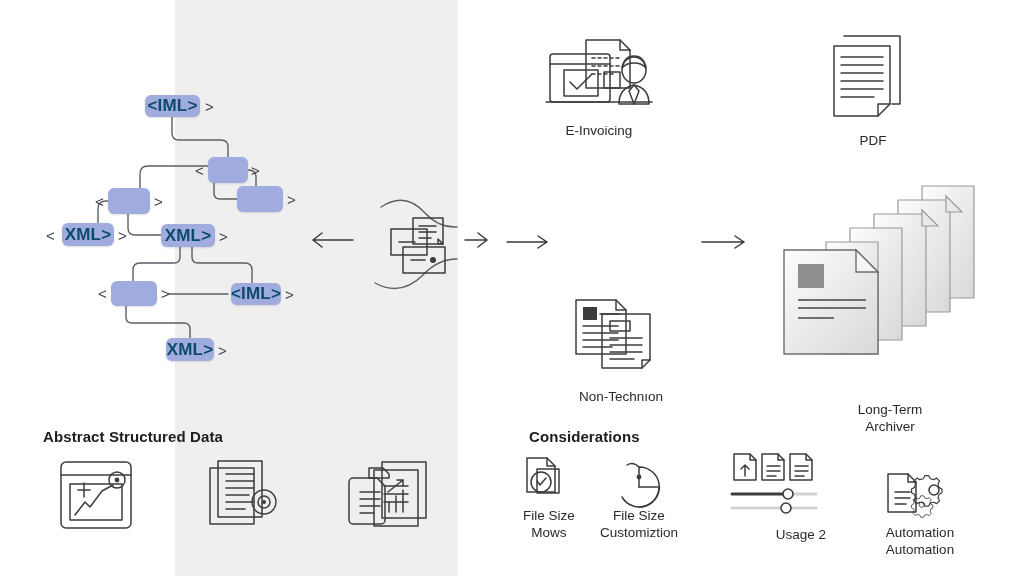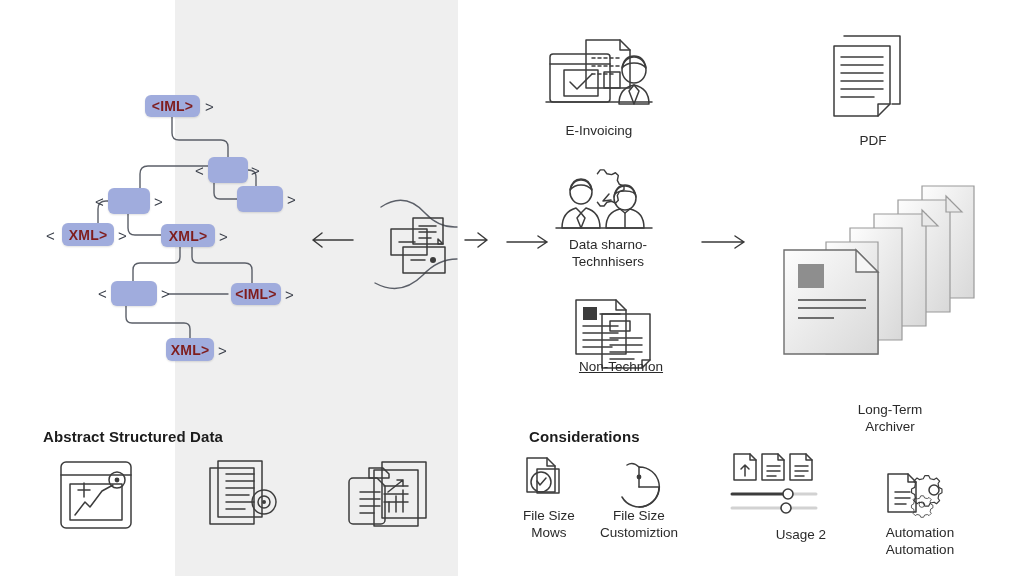--- a/index.html
+++ b/index.html
@@ -21,22 +21,22 @@
 
   
   .abs{position:absolute;}
 
   
   .xnode{
     position:absolute;
     display:flex;align-items:center;justify-content:center;
     background:#a0acdd;
     border-radius:6px;
-    color:#7f1d1d;
-    font-size:14px;
+    color:#0c4a6e;
+    font-size:17px;
     font-weight:700;
     letter-spacing:.2px;
     box-shadow:0 1px 2px rgba(0,0,0,.12);
   }
   .ang{
     position:absolute;
     font-size:15px;color:#3a3f4a;font-weight:400;
     line-height:1;
   }
 
@@ -224,55 +224,34 @@
 
       <path class="ico" d="M82,38 a12,13 0 0 1 24,0 a12,13 0 0 1 -24,0 z" fill="#fff"></path>
       <path class="ico" d="M82,36 q2,-12 12,-12 q10,0 12,12 q-4,-5 -12,-5 q-8,0 -12,5 z"></path>
       <path class="ico" d="M79,72 q0,-16 15,-19 q15,3 15,19 z" fill="#fff"></path>
       <path class="ico" d="M94,53 l-5,6 l5,13 l5,-13 z"></path>
       <path class="ico" d="M6,70 H112"></path>
     </svg>
     <div class="cap" style="left:-6px;top:90px;width:130px;">E-Invoicing</div>
   </div>
 
-  <div class="abs" style="left:554px;top:170px;">
-    <svg width="116" height="66" viewBox="0 0 116 66">
-
-      <path class="ico" d="M52,6 l3,-4 l4,0 l3,4 l5,1 l4,-2 l3,3 l-1,5 l2,4 l5,2 l0,4 l-5,2 l-2,4 l1,5 l-3,3 l-4,-2 l-5,1 l-3,4 l-4,0 l-3,-4" transform="translate(-6,-2) scale(.95)"></path>
-
-      <path class="ico" d="M55,24 l-6,7 l8,-1"></path>
-
-      <path class="ico" d="M16,22 a11,12 0 0 1 22,0 a11,12 0 0 1 -22,0 z" fill="#fff"></path>
-      <path class="ico" d="M16,20 q2,-11 11,-11 q9,0 11,11 q-4,-5 -11,-5 q-7,0 -11,5 z"></path>
-      <path class="ico" d="M8,58 q0,-16 14,-20 l5,5 l5,-5 q14,4 14,20 z" fill="#fff"></path>
-      <path class="ico" d="M27,43 l-4,5 l4,10 l4,-10 z"></path>
-
-      <path class="ico" d="M60,28 a11,12 0 0 1 22,0 a11,12 0 0 1 -22,0 z" fill="#fff"></path>
-      <path class="ico" d="M60,27 q2,-12 11,-12 q9,0 11,12 q0,-6 -11,-6 q-11,0 -11,6 z"></path>
-      <path class="ico" d="M52,58 q0,-16 14,-19 l5,4 l5,-4 q14,3 14,19 z" fill="#fff"></path>
-      <path class="ico" d="M71,43 v15"></path>
-      <path class="ico" d="M2,58 H98"></path>
-    </svg>
-    <div class="cap" style="left:-6px;top:66px;width:120px;">Data sharno-
-Technhisers</div>
-  </div>
 
   <div class="abs" style="left:572px;top:296px;">
     <svg width="98" height="76" viewBox="0 0 98 76">
       <path class="ico" d="M4,4 h40 l10,10 v44 h-50 z" fill="#fff"></path>
       <path class="ico" d="M44,4 v10 h10"></path>
       <rect class="ico-f" x="11" y="11" width="14" height="13"></rect>
       <path class="ico" d="M28,18 H48"></path>
       <path class="ico" d="M11,30 H46 M11,37 H46 M11,44 H46 M11,51 H40"></path>
       <path class="ico" d="M30,18 h48 v46 l-8,8 h-40 z" fill="#fff" transform="translate(0,0)"></path>
       <path class="ico" d="M78,64 h-8 v8"></path>
       <rect class="ico" x="38" y="25" width="20" height="10"></rect>
       <path class="ico" d="M38,42 H70 M38,49 H70 M38,56 H70 M38,63 H62"></path>
     </svg>
-    <div class="cap" style="left:-14px;top:62px;width:126px;text-decoration:underline;">Non-Technıon</div>
+    <div class="cap" style="left:-14px;top:92px;width:126px;">Non-Technıon</div>
   </div>
 
   <div class="abs" style="left:828px;top:32px;">
     <svg width="90" height="92" viewBox="0 0 90 92">
       <path class="ico" d="M16,4 h56 v68 h-8" fill="#fff"></path>
       <path class="ico" d="M6,14 h56 v58 l-12,12 h-44 z" fill="#fff"></path>
       <path class="ico" d="M62,72 h-12 v12"></path>
       <path class="ico" d="M13,25 H55 M13,33 H55 M13,41 H55 M13,49 H55 M13,57 H55 M13,65 H46"></path>
     </svg>
     <div class="cap" style="left:-5px;top:100px;width:100px;">PDF</div>

